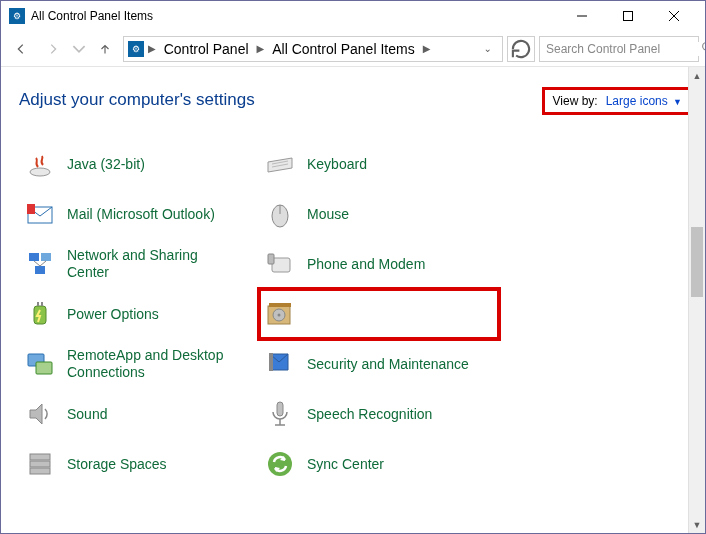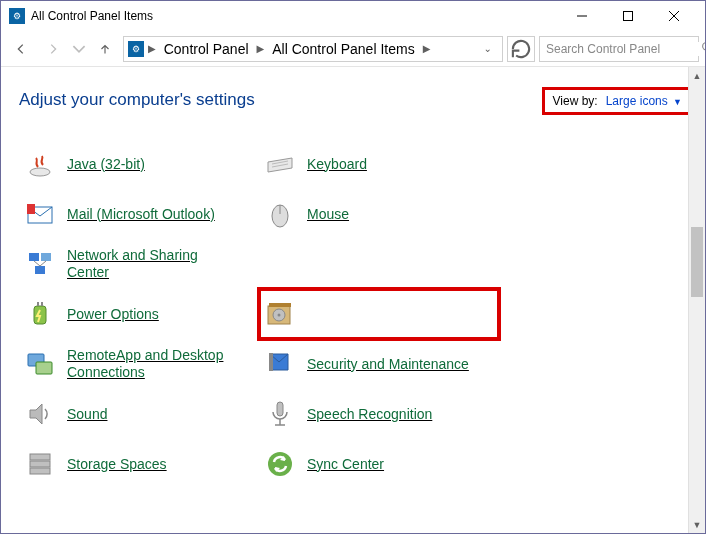--- a/index.html
+++ b/index.html
@@ -134,21 +134,20 @@
   
   .items-area {
     display:flex;
     flex-direction:column;
     gap: 0;
     height: calc(100% - 56px);
     overflow: hidden;
   }
   .items-row {
     display:flex;
-    text-decoration:underline;
   }
   .item {
     width: 240px;
     display:flex;
     align-items:center;
     gap: 10px;
     padding: 6px 4px;
     min-height: 50px;
   }
   .item.hl {
@@ -327,20 +326,29 @@
             <svg class="ic" viewBox="0 0 32 32">
                 <rect x="5" y="5" width="10" height="8" fill="#3a7bd5"></rect>
                 <rect x="17" y="5" width="10" height="8" fill="#6fa8dc"></rect>
                 <rect x="11" y="18" width="10" height="8" fill="#3a7bd5"></rect>
                 <line x1="10" y1="13" x2="16" y2="18" stroke="#888"></line>
                 <line x1="22" y1="13" x2="16" y2="18" stroke="#888"></line>
               </svg>
           </div>
           <div class="label">Network and Sharing Center</div>
         </div>
+        <div class="item">
+          <div class="icon-slot">
+            <svg class="ic" viewBox="0 0 32 32">
+                <rect x="8" y="10" width="18" height="14" rx="2" fill="#e8e8e8" stroke="#999"></rect>
+                <rect x="4" y="6" width="6" height="10" rx="1" fill="#bbb" stroke="#888"></rect>
+              </svg>
+          </div>
+          <div class="label">Phone and Modem</div>
+        </div>
       </div>
 
       <div class="items-row">
         <div class="item">
           <div class="icon-slot">
             <svg class="ic" viewBox="0 0 32 32">
                 <rect x="10" y="8" width="12" height="18" rx="3" fill="#8bc34a" stroke="#558b2f"></rect>
                 <rect x="13" y="4" width="2" height="4" fill="#888"></rect>
                 <rect x="17" y="4" width="2" height="4" fill="#888"></rect>
                 <path d="M16 12 L13 18 L16 18 L14 24" fill="none" stroke="#fff176" stroke-width="2"></path>

